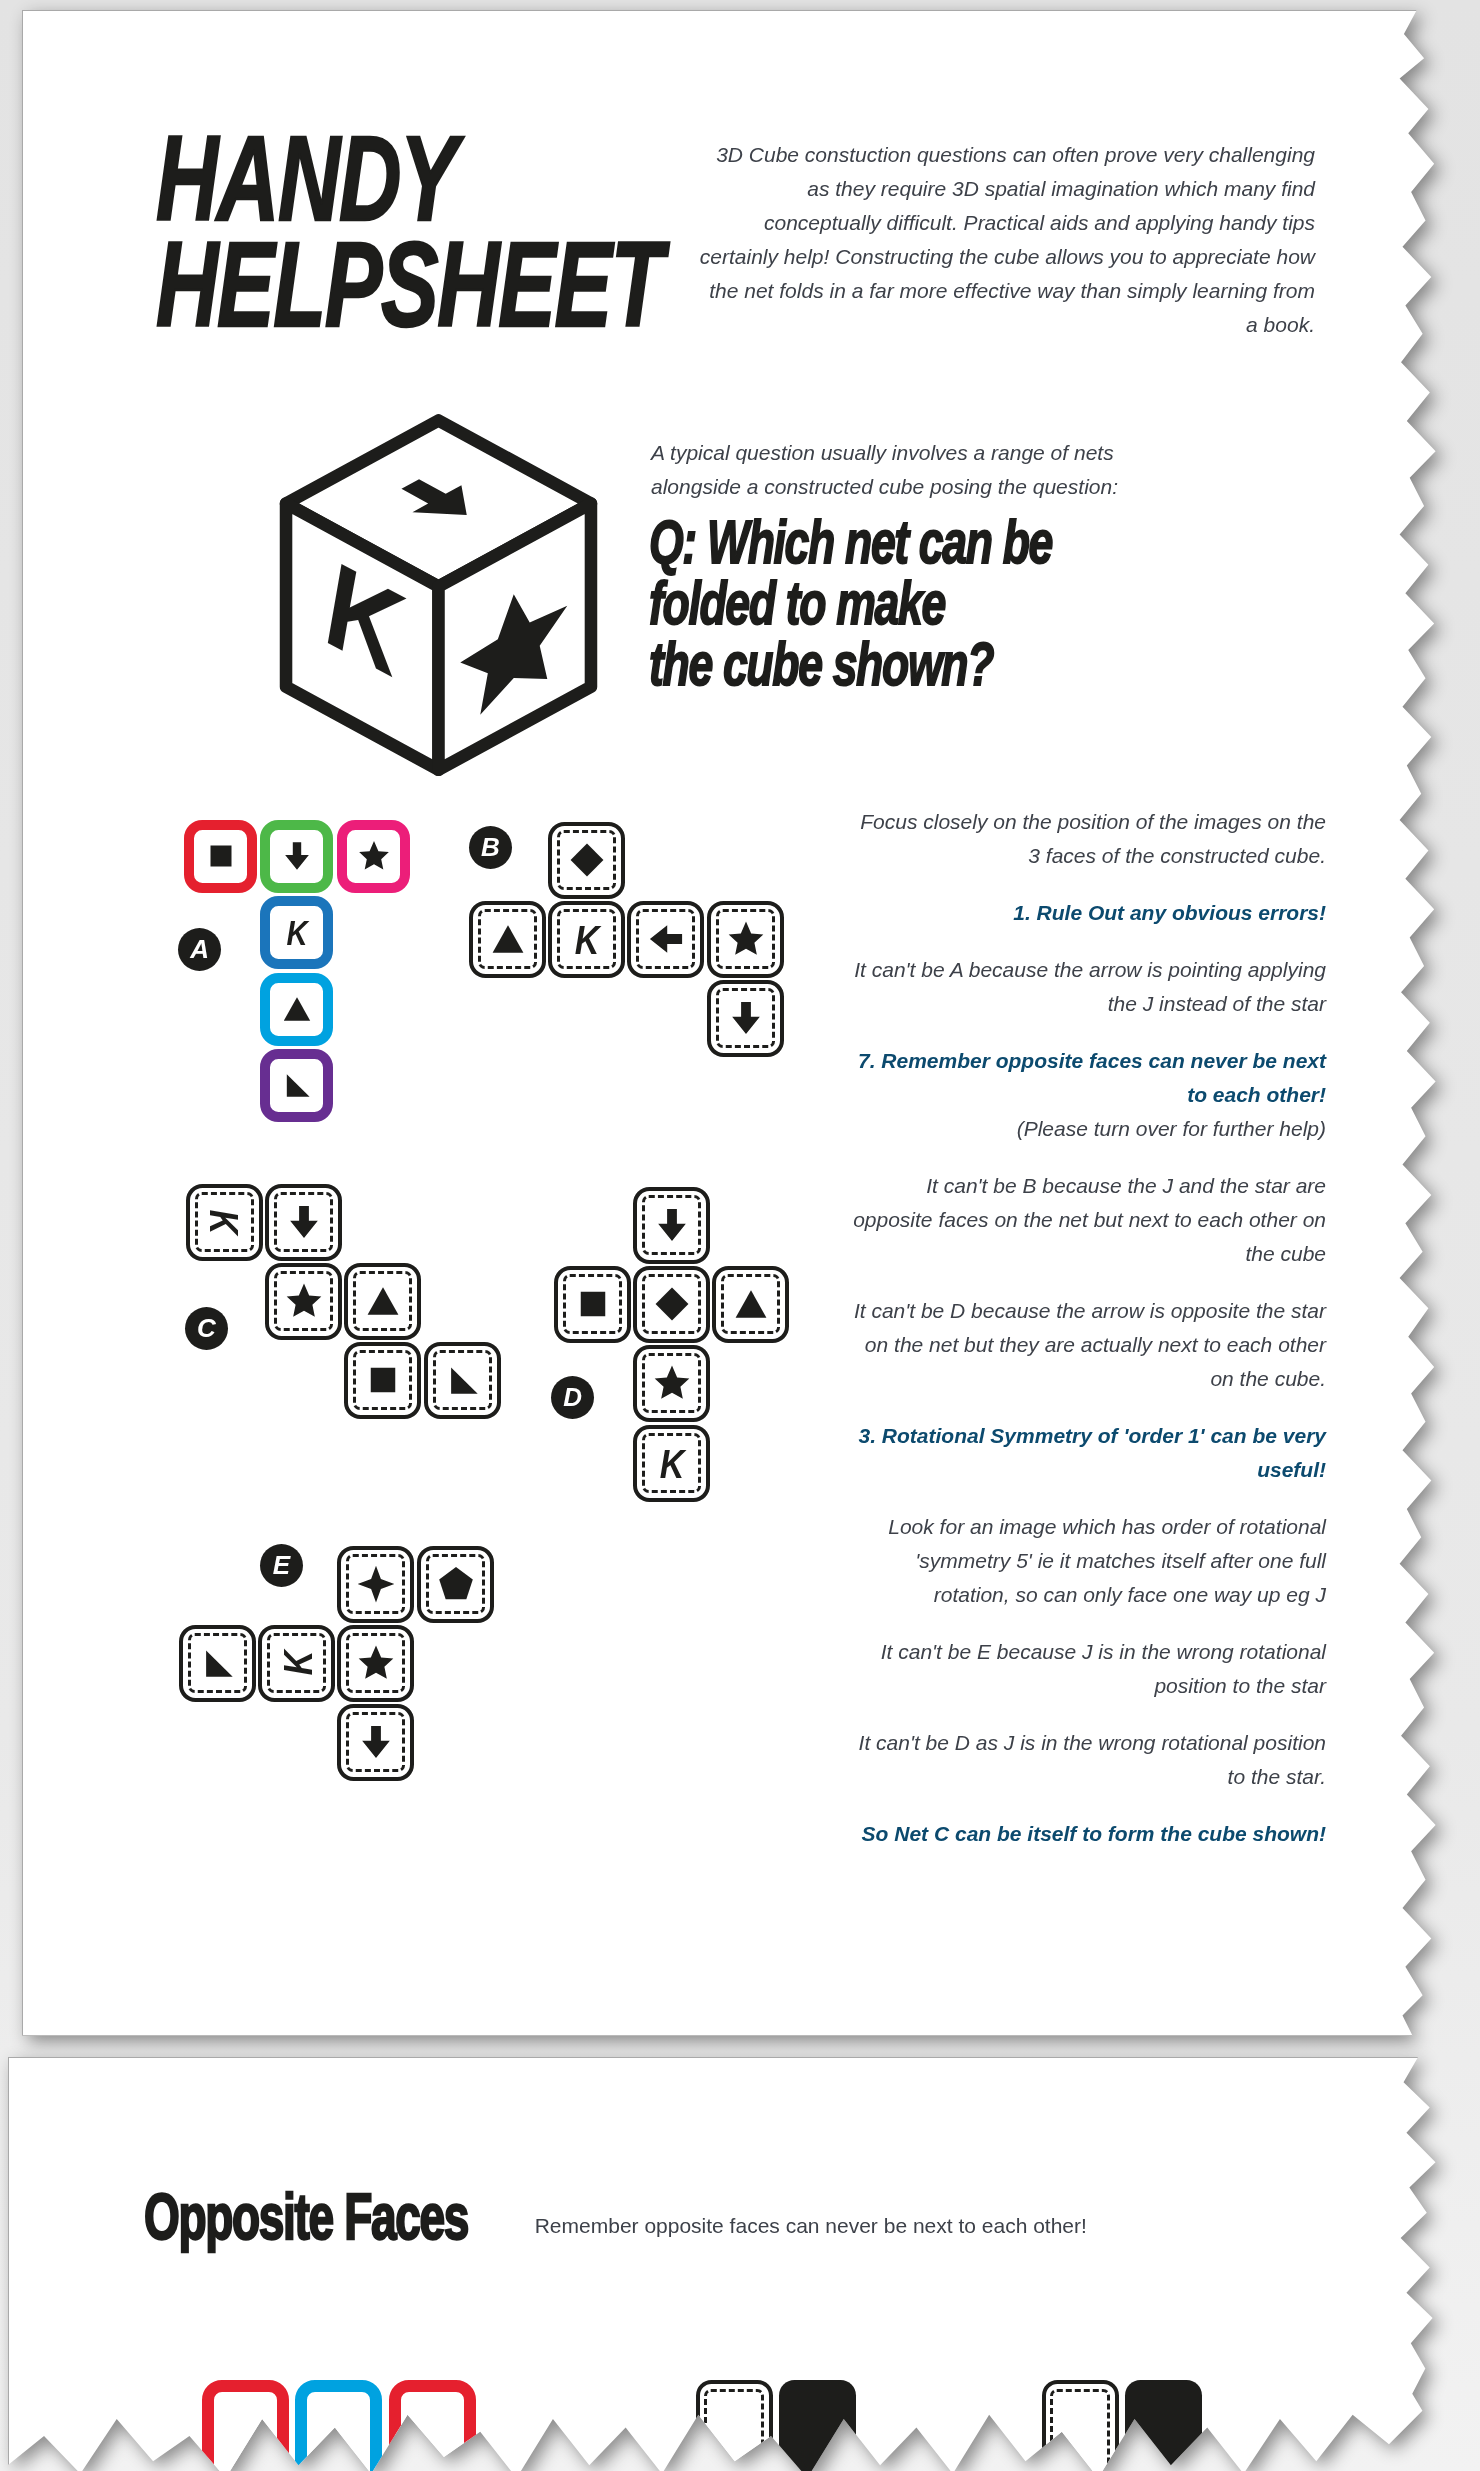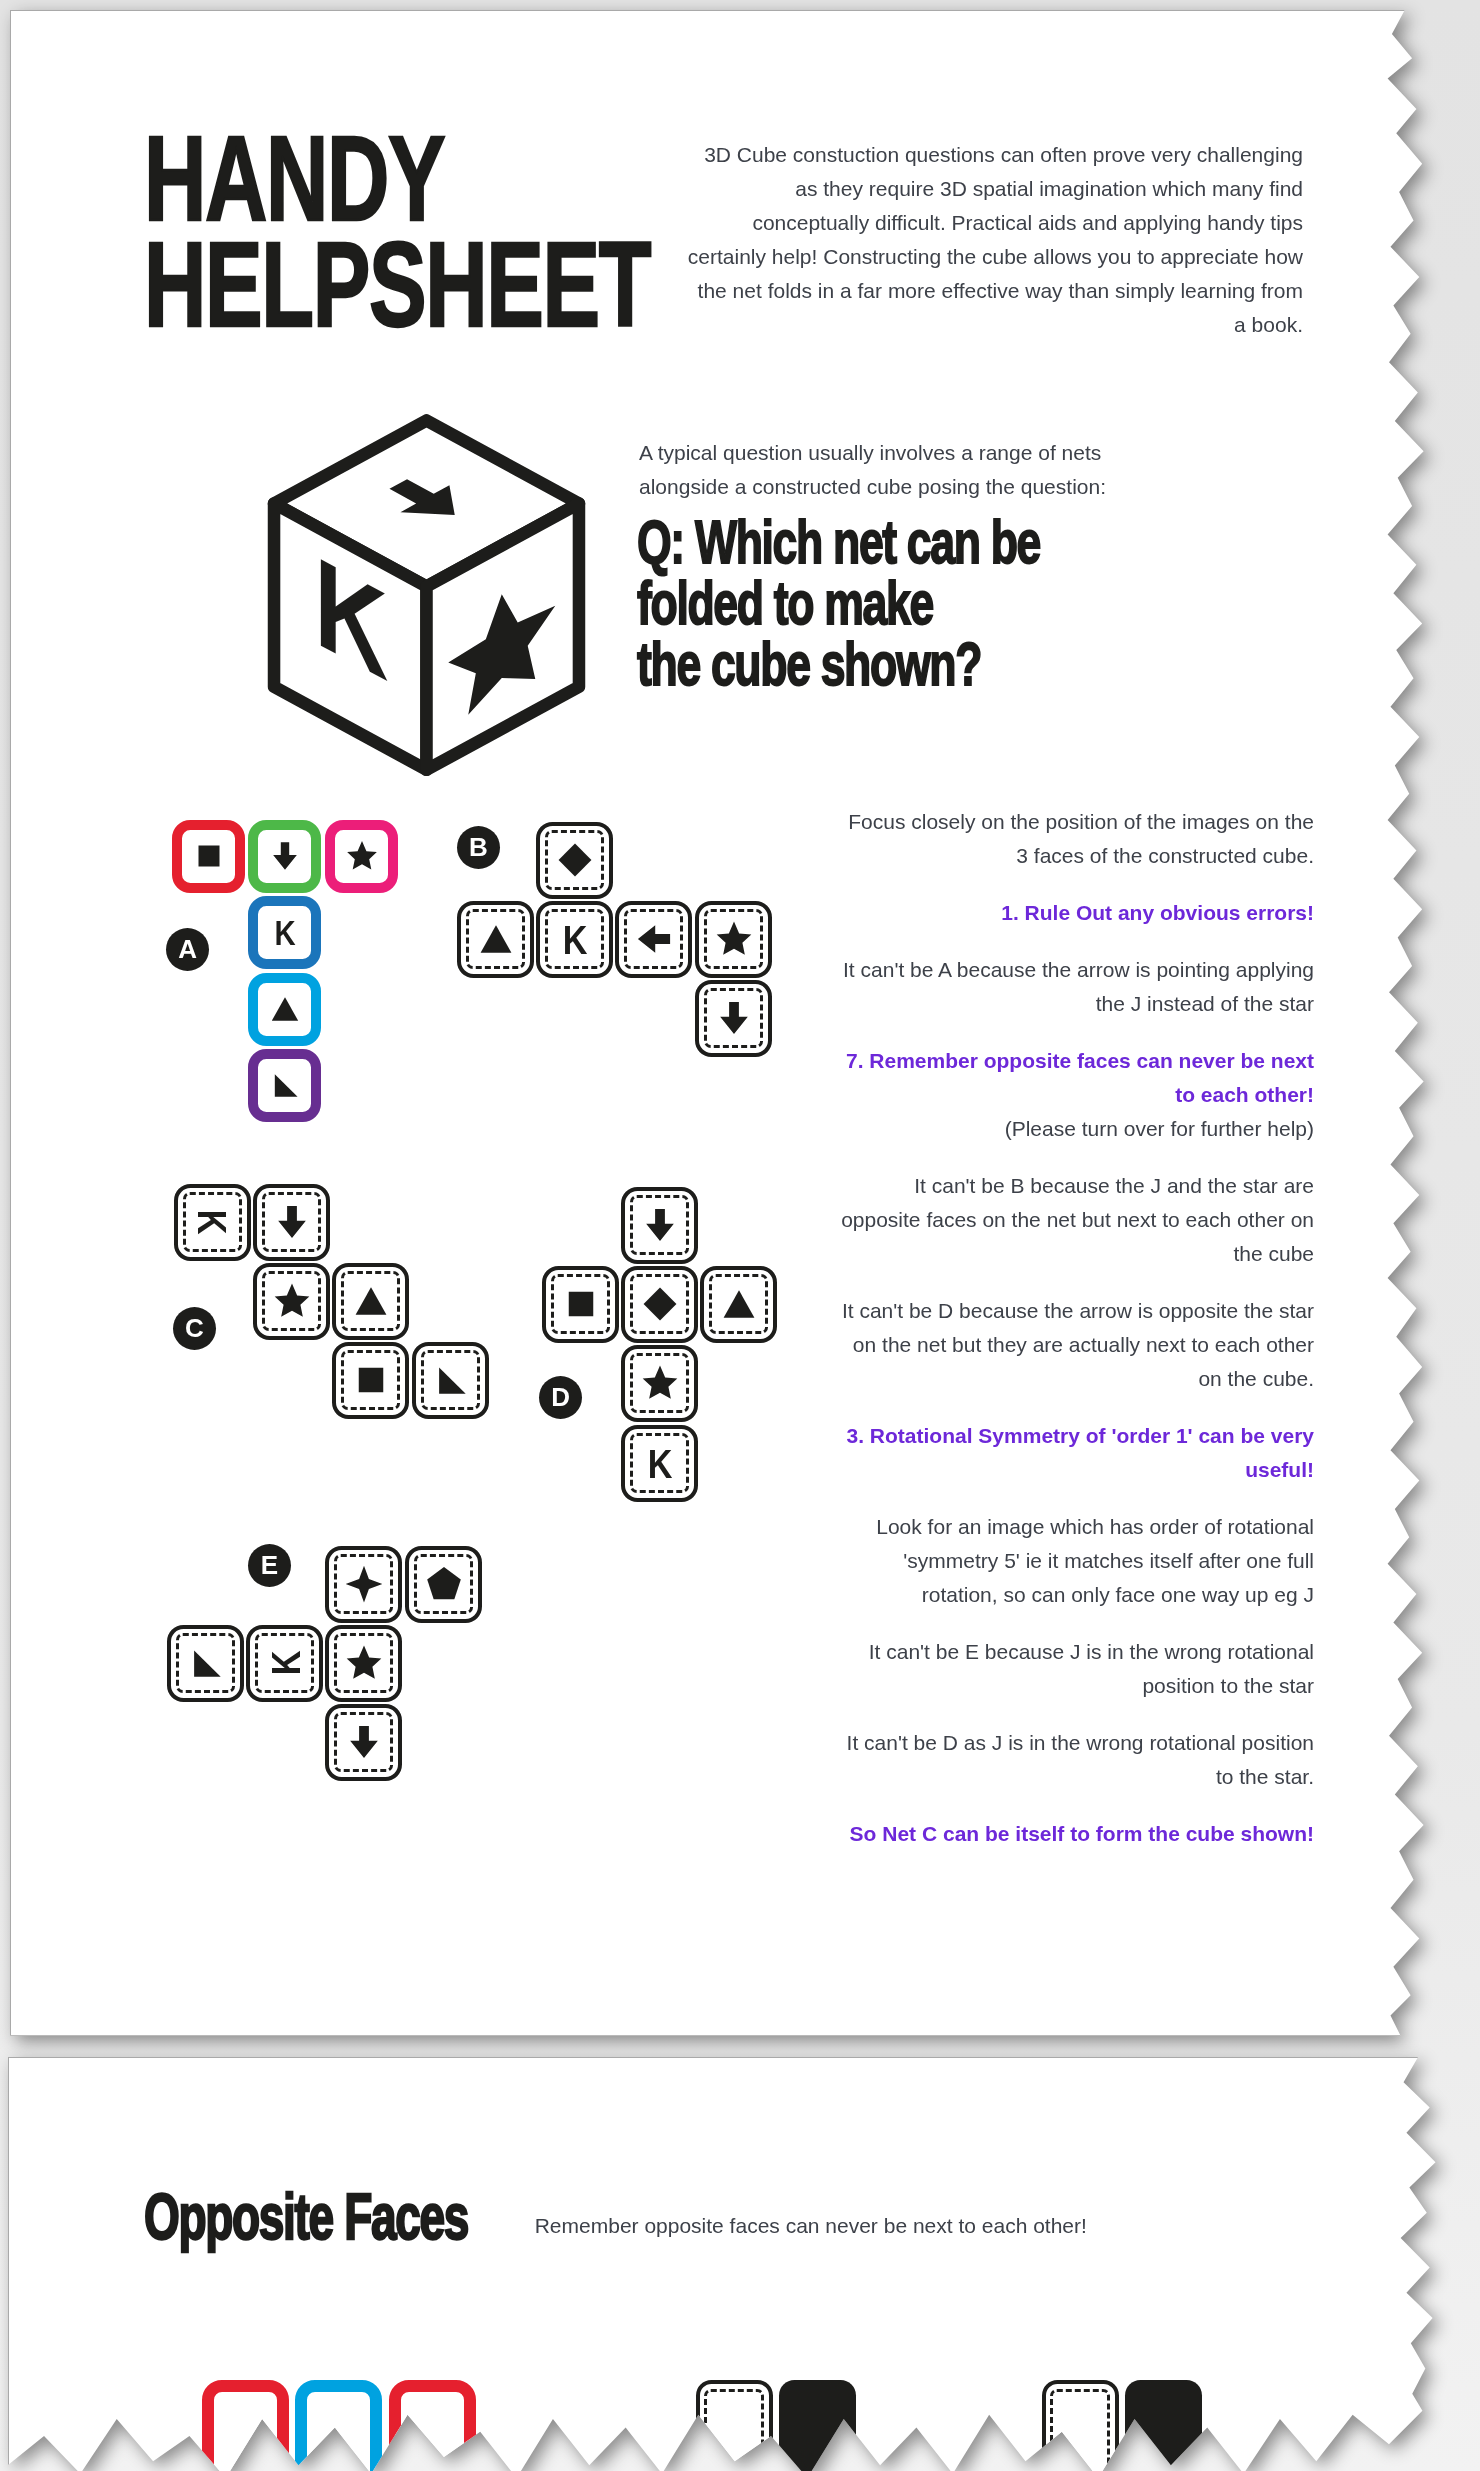--- a/index.html
+++ b/index.html
@@ -3,21 +3,21 @@
 <meta charset="utf-8">
 <style>
   html,body{margin:0;padding:0;}
   body{
     width:1480px;height:2472px;position:relative;overflow:hidden;
     background:linear-gradient(180deg,#e3e3e3 0%,#e9e9e9 70%,#f2f2f2 100%);
     font-family:"Liberation Sans",sans-serif;color:#3d4149;
   }
   .sheet-wrap{position:absolute;filter:drop-shadow(6.8px 6.8px 8.7px rgba(0,0,0,0.42));}
   .sheet{position:relative;background:#ffffff;border:1.9px solid #a9a9a9;box-sizing:border-box;}
-  #sheet1-wrap{left:10px;top:9.7px;}
+  #sheet1-wrap{left:22px;top:9.7px;font-style:italic;}
   #sheet1{
     width:1441px;height:2026px;
     clip-path:polygon(0 0,96.8% 0,95.9% 1.2%,97.3% 2.4%,95.6% 3.4%,97.6% 4.9%,96.2% 6.1%,98% 7.6%,96.4% 9%,97.4% 10.4%,95.8% 11.7%,97.8% 13.2%,96% 14.6%,97.2% 16%,95.7% 17.4%,97.7% 18.9%,96.1% 20.3%,98.1% 21.8%,96.3% 23.1%,97.3% 24.5%,95.6% 25.9%,97.6% 27.4%,96% 28.8%,98% 30.3%,96.2% 31.6%,97.4% 33%,95.8% 34.4%,97.8% 35.9%,96.1% 37.3%,97.1% 38.7%,95.6% 40%,97.6% 41.5%,96% 42.9%,98% 44.4%,96.3% 45.8%,97.3% 47.2%,95.7% 48.5%,97.7% 50%,96.1% 51.4%,98.1% 52.9%,96.4% 54.2%,97.4% 55.6%,95.8% 57%,97.8% 58.5%,96% 59.9%,97.2% 61.3%,95.6% 62.6%,97.6% 64.1%,96.2% 65.5%,98% 67%,96.4% 68.3%,97.4% 69.7%,95.8% 71.1%,97.8% 72.6%,96.1% 74%,97.1% 75.4%,95.6% 76.7%,97.6% 78.2%,96% 79.6%,98% 81.1%,96.3% 82.4%,97.3% 83.8%,95.7% 85.2%,97.7% 86.7%,96.1% 88.1%,98.1% 89.6%,96.4% 90.9%,97.4% 92.3%,95.8% 93.7%,97.8% 95.2%,96% 96.6%,97.2% 98%,95.8% 99%,96.5% 100%,0 100%);
   }
   #sheet2-wrap{left:7.7px;top:2057px;}
   #sheet2{
     width:1454px;height:421px;
     clip-path:polygon(0 0,97% 0,96% 6%,97.8% 12%,96.2% 18%,98.2% 25%,96.4% 31%,97.6% 37%,95.8% 43%,97.8% 50%,96.2% 56%,98% 62%,96.5% 68%,97.5% 74%,96.6% 80%,97.3% 84%,95% 92%,92.5% 85%,90% 96%,87.5% 86%,85% 99%,82.5% 88%,80% 97%,77.5% 86%,75% 100%,72.5% 89%,70% 96%,67.5% 85%,65% 99%,62.5% 88%,60% 97%,57.5% 86%,55% 100%,52.5% 90%,50% 96%,47.5% 85%,45% 99%,42.5% 88%,40% 97%,37.5% 86%,35% 100%,32.5% 89%,30% 95%,27.5% 85%,25% 99%,22.5% 88%,20% 97%,17.5% 86%,15% 100%,12.5% 90%,10% 96%,7.5% 86%,5% 99%,2.5% 90%,0 97%);
   }
   .display-font{
@@ -46,21 +46,21 @@
     display:flex;align-items:center;justify-content:center;font-size:26px;font-weight:bold;
   }
   #net-A{left:161px;top:809px;}   #net-A .net-label{left:-5.8px;top:108px;}
   #net-B{left:446px;top:811px;}   #net-B .net-label{left:0px;top:3.9px;}
   #net-C{left:163px;top:1173px;}  #net-C .net-label{left:-1px;top:123px;}
   #net-D{left:531px;top:1176px;}  #net-D .net-label{left:-2.9px;top:189px;}
   #net-E{left:156px;top:1535px;}  #net-E .net-label{left:81px;top:-1.9px;}
 
   #guide{position:absolute;left:828px;top:794px;width:475px;font-size:21px;line-height:34px;}
   #guide .para{margin:0 0 23px 0;text-align:right;}
-  #guide .bold{font-weight:bold;color:#6d28d9;}
+  #guide .bold{font-weight:bold;color:#0c4a6e;}
   #guide .tight{margin-top:-23px;}
 
   
   #opp-heading{position:absolute;left:135px;top:127px;font-size:64px;line-height:64px;}
   #opp-note{position:absolute;left:526px;top:156px;font-size:21px;}
   .bottom-group{position:absolute;top:322px;display:flex;gap:6.8px;}
   #bgroup-1{left:193px;}
   #bgroup-2{left:687px;}
   #bgroup-3{left:1033px;}
   .bcell-colored{width:87px;height:116px;box-sizing:border-box;background:#fff;border:12.6px solid #000;border-radius:20px;}

